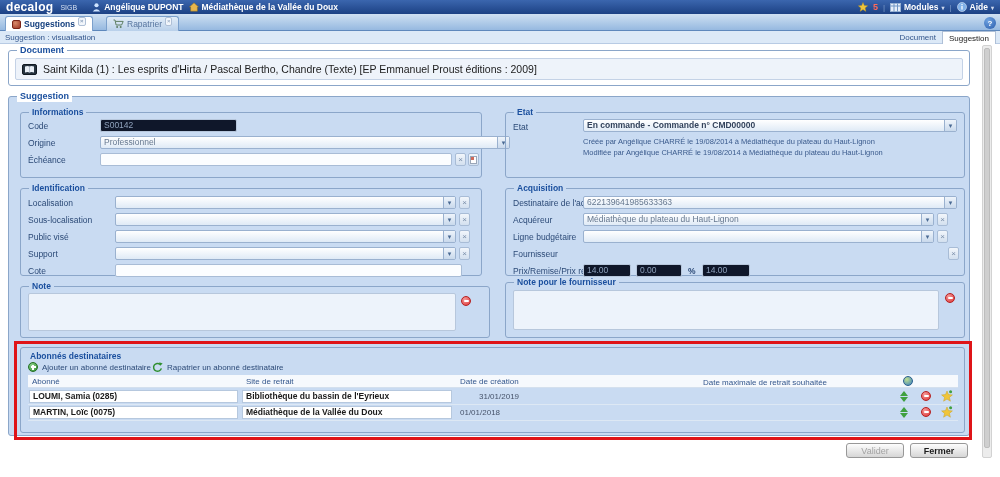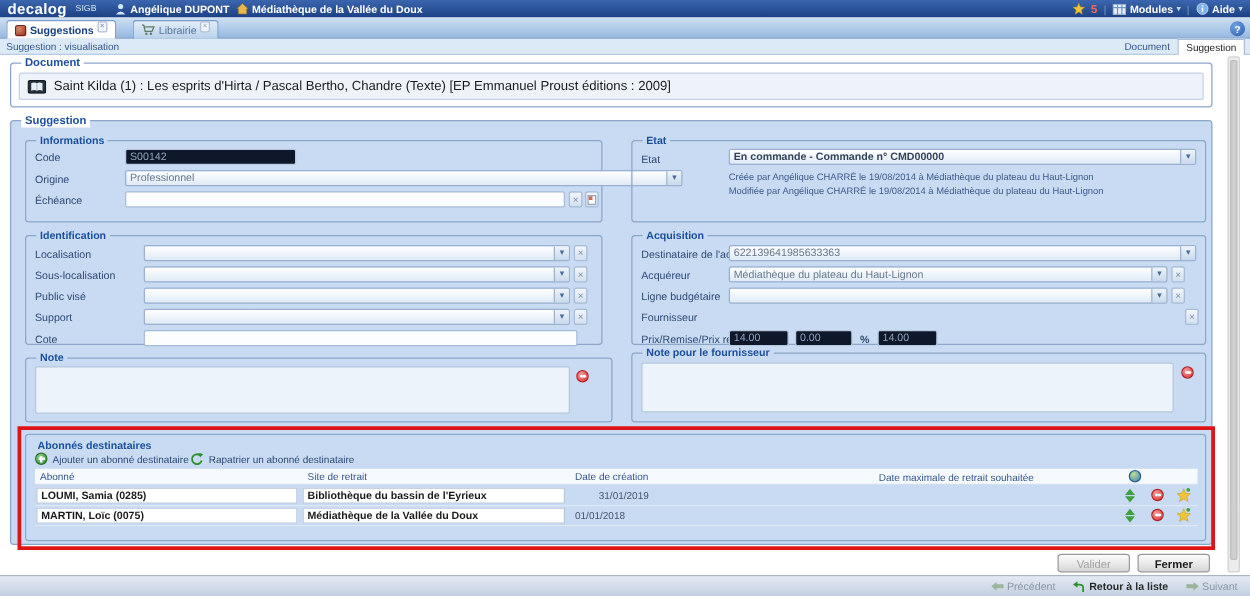--- a/index.html
+++ b/index.html
@@ -189,21 +189,21 @@
       <span class="sugg-tab-glyph"></span>
       <span>Suggestions</span>
       <span class="tab-close">×</span>
     </div>
     <div class="tab inactive" style="left:106px;">
       <svg width="11" height="10" viewBox="0 0 11 10">
           <path d="M0.5 1 H2 L3.1 6 H8.6 L10.2 2.4 H2.4" fill="none" stroke="#5f7f63" stroke-width="1"></path>
           <circle cx="4.1" cy="8" r="1" fill="#5f7f63"></circle>
           <circle cx="7.7" cy="8" r="1" fill="#5f7f63"></circle>
         </svg>
-      <span>Librairie</span>
+      <span>Rapatrier</span>
       <span class="tab-close">×</span>
     </div>
   </div>
   <div class="help-circle">?</div>
 
   <div class="breadbar">
     <span class="bread-text">Suggestion : visualisation</span>
     <span class="view-switch">
       <span class="vs-doc">Document</span>
       <span class="vs-sugg">Suggestion</span>
@@ -225,21 +225,21 @@
   <div class="fs" style="left:8px; top:96px; width:962px; height:340px; background:#c9dbf2;">
     <span class="leg on-white" style="font-size:9px;">Suggestion</span>
   </div>
 
   <div class="fs" style="left:20px; top:112px; width:462px; height:66px;">
     <span class="leg on-blue">Informations</span>
   </div>
   <span class="lbl" style="left:28px; top:121px;">Code</span>
   <div class="input disabled" style="left:100px; top:119px; width:137px;">S00142</div>
   <span class="lbl" style="left:28px; top:138px;">Origine</span>
-  <div class="select" style="left:100px; top:136px; width:446px;">
+  <div class="select" style="left:100px; top:136px; width:410px;">
     <span class="sel-val">Professionnel</span>
     <span class="sel-btn">
         <span class="chev">▾</span>
       </span>
   </div>
   <span class="lbl" style="left:28px; top:155px;">Échéance</span>
   <div class="input" style="left:100px; top:153px; width:352px;"></div>
   <span class="sqbtn" style="left:455px; top:153px;">×</span>
   <span class="sqbtn" style="left:468px; top:153px;">
       <span class="cal-glyph"></span>
@@ -399,35 +399,14 @@
     <span class="rowline" style="left:28px; top:420px; width:930px;"></span>
   </div>
 
   <div class="btn disabled" style="left:846px; top:443px; width:58px;">Valider</div>
   <div class="btn primary" style="left:910px; top:443px; width:58px;">Fermer</div>
 
   <div class="scrolltrack">
     <div class="scrollthumb"></div>
   </div>
 
-  <div class="footerbar">
-    <span class="foot-item">
-      <svg width="10" height="8" viewBox="0 0 10 8">
-          <polygon points="0,4 4.2,0.5 4.2,2.4 10,2.4 10,5.6 4.2,5.6 4.2,7.5" fill="#9cb49c"></polygon>
-        </svg>
-      <span class="foot-grey">Précédent</span>
-    </span>
-    <span class="foot-item">
-      <svg width="10" height="9" viewBox="0 0 10 9">
-          <path d="M8.5 8.5 V5.2 Q8.5 2.6 5.4 2.6 H3.6" fill="none" stroke="#2f8f2f" stroke-width="1.4"></path>
-          <polygon points="4,0 4,5.2 0.4,2.6" fill="#2f8f2f"></polygon>
-        </svg>
-      <span class="foot-dark">Retour à la liste</span>
-    </span>
-    <span class="foot-item">
-      <svg width="10" height="8" viewBox="0 0 10 8">
-          <polygon points="10,4 5.8,0.5 5.8,2.4 0,2.4 0,5.6 5.8,5.6 5.8,7.5" fill="#9cb49c"></polygon>
-        </svg>
-      <span class="foot-grey">Suivant</span>
-    </span>
-  </div>
 
 </div>
 
 </body></html>

